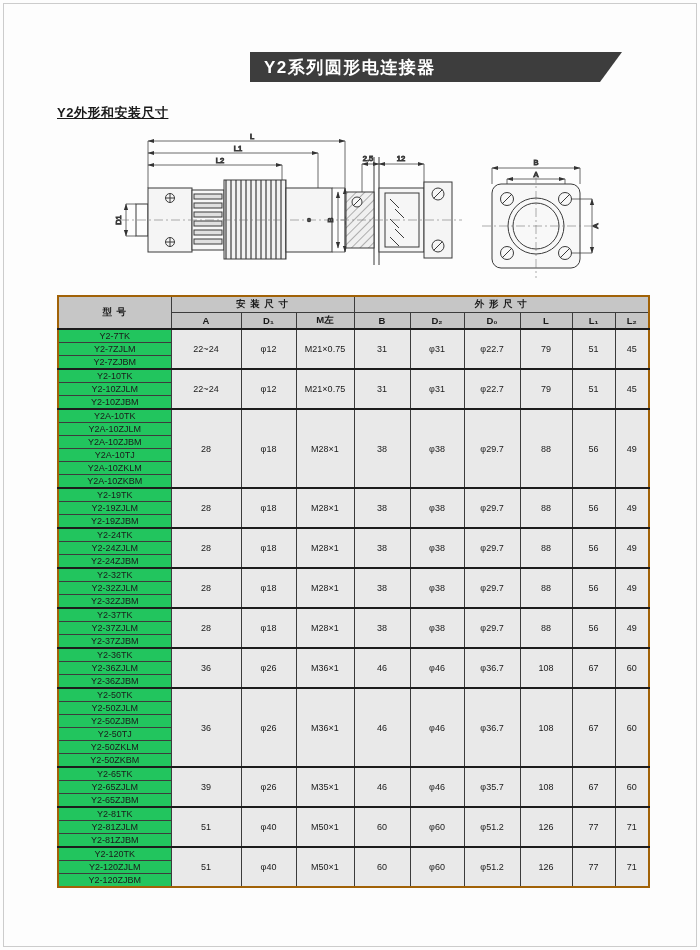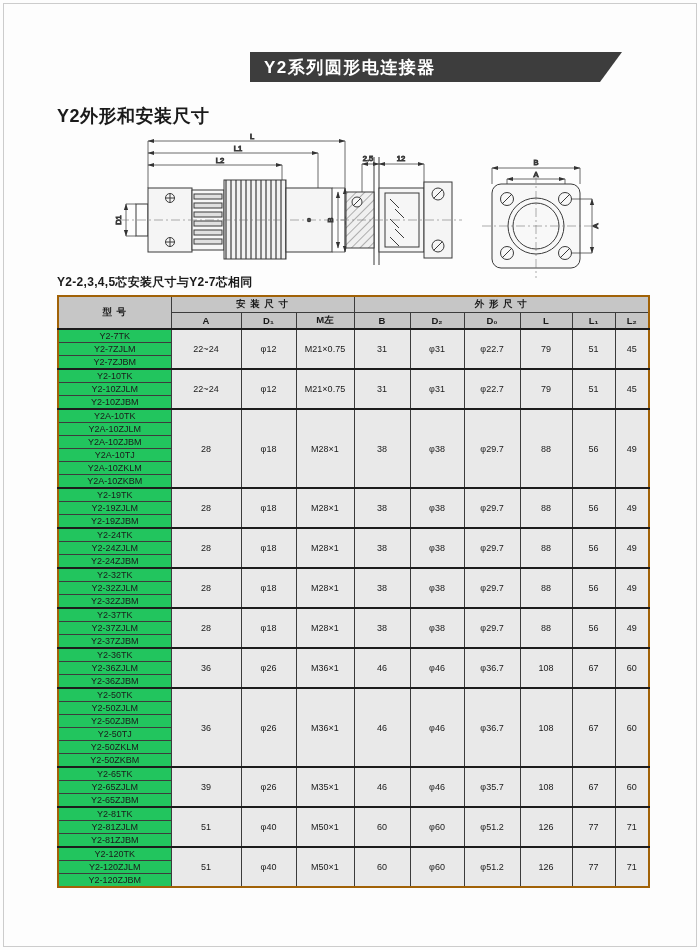--- a/index.html
+++ b/index.html
@@ -11,21 +11,21 @@
   .banner {
     position:absolute; left:250px; top:52px; width:372px; height:30px;
     background:#3d3d3d; color:#ffffff;
     display:flex; align-items:center; padding-left:14px; box-sizing:border-box;
     clip-path: polygon(0 0, 100% 0, calc(100% - 22px) 100%, 0 100%);
   }
   .banner span { font-size:17px; font-weight:bold; letter-spacing:1.5px; }
 
   .section-heading {
     position:absolute; left:57px; top:104px; margin:0;
-    font-size:18px; font-weight:bold; letter-spacing:0.5px;
+    font-size:13px; font-weight:bold; letter-spacing:0.5px;text-decoration:underline;
   }
 
   .drawings { position:absolute; left:0; top:132px; width:700px; height:155px; }
   .drawings svg { display:block; }
   .dim-text { font-size:7.5px; fill:#222; }
   .note {
     position:absolute; left:57px; top:274px;
     font-size:12px; font-weight:bold; letter-spacing:0.3px;
   }
 
@@ -201,21 +201,20 @@
         <g stroke="#444" stroke-width="0.8">
           <line x1="592" y1="67" x2="592" y2="121" marker-start="url(#arr)" marker-end="url(#arr)"></line>
           <line x1="571" y1="67" x2="592" y2="67"></line>
           <line x1="571" y1="121" x2="592" y2="121"></line>
         </g>
         <text class="dim-text" x="598" y="94" text-anchor="middle" transform="rotate(-90 598 94)">A</text>
       </g>
     </svg>
   </div>
 
-  <div class="note">Y2-2,3,4,5芯安装尺寸与Y2-7芯相同</div>
 
   <table class="spec">
     <colgroup>
       <col style="width:113px">
       <col style="width:70px">
       <col style="width:55px">
       <col style="width:58px">
       <col style="width:56px">
       <col style="width:54px">
       <col style="width:56px">

